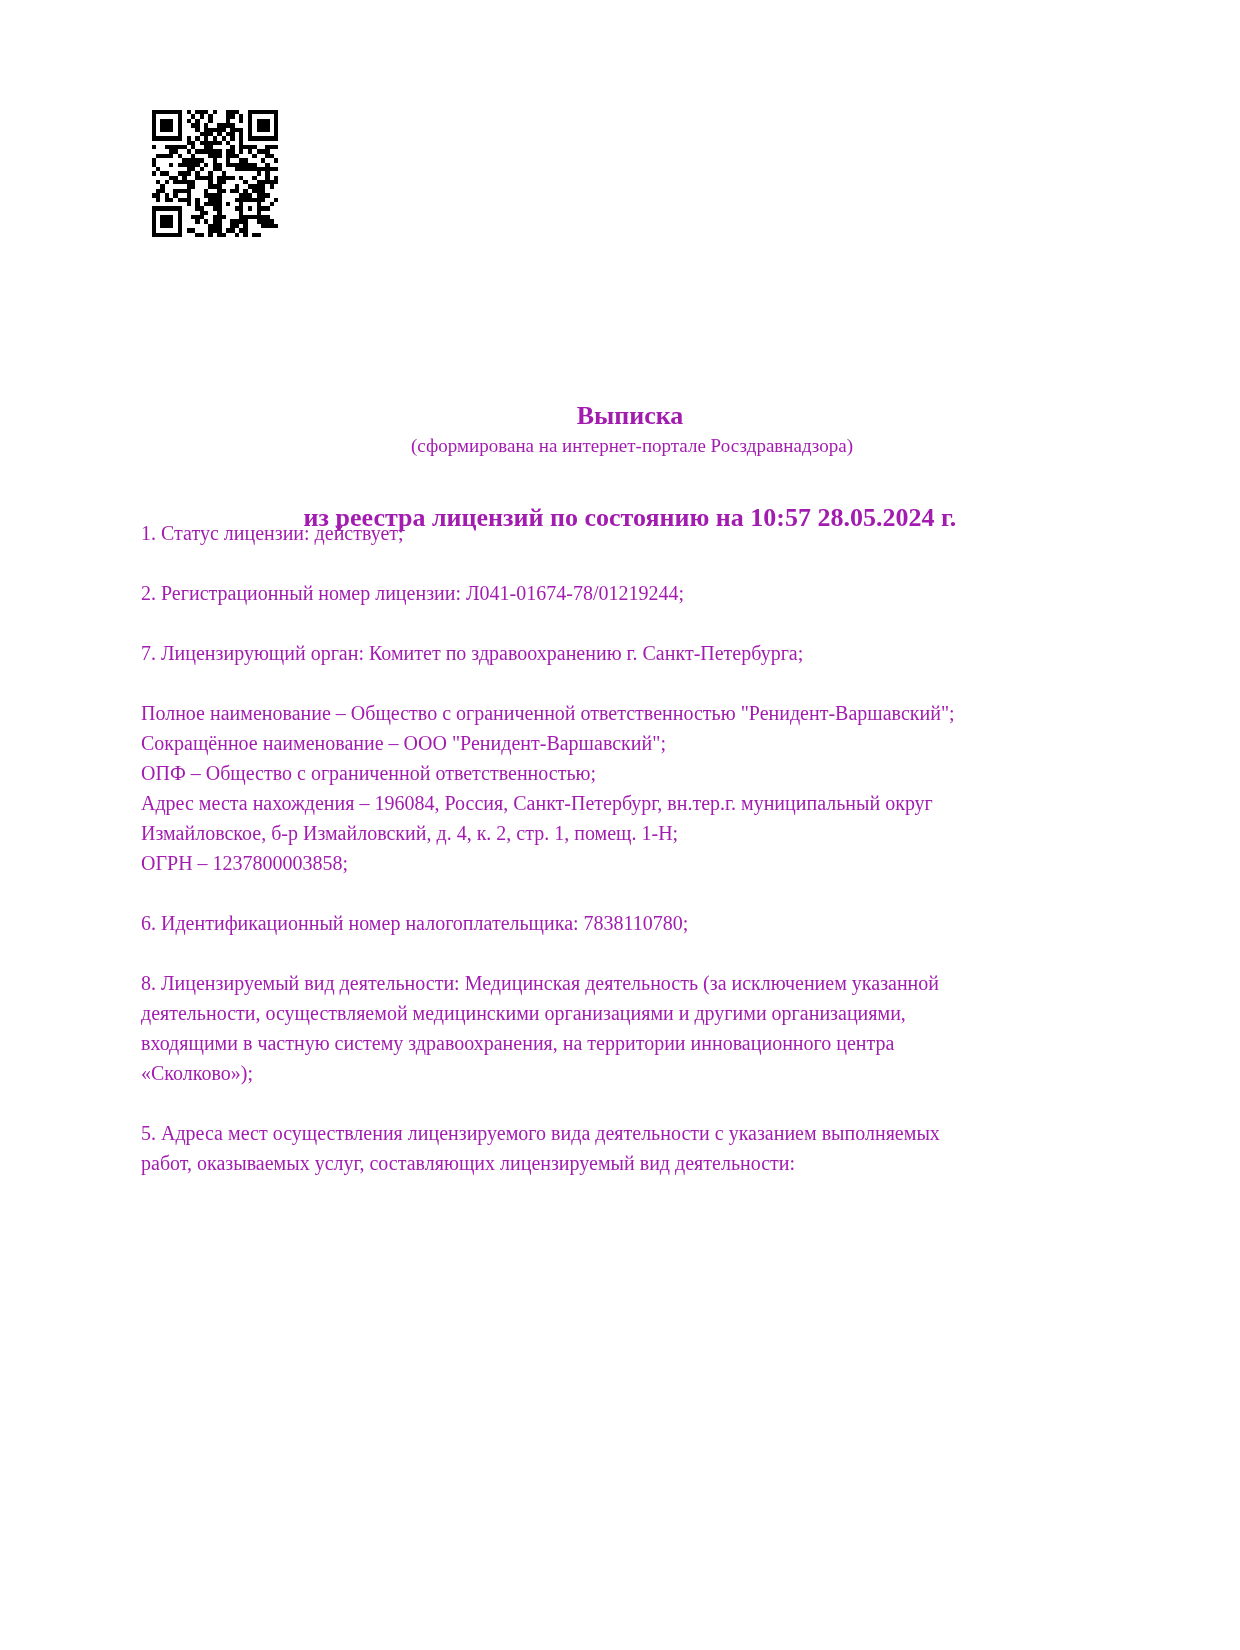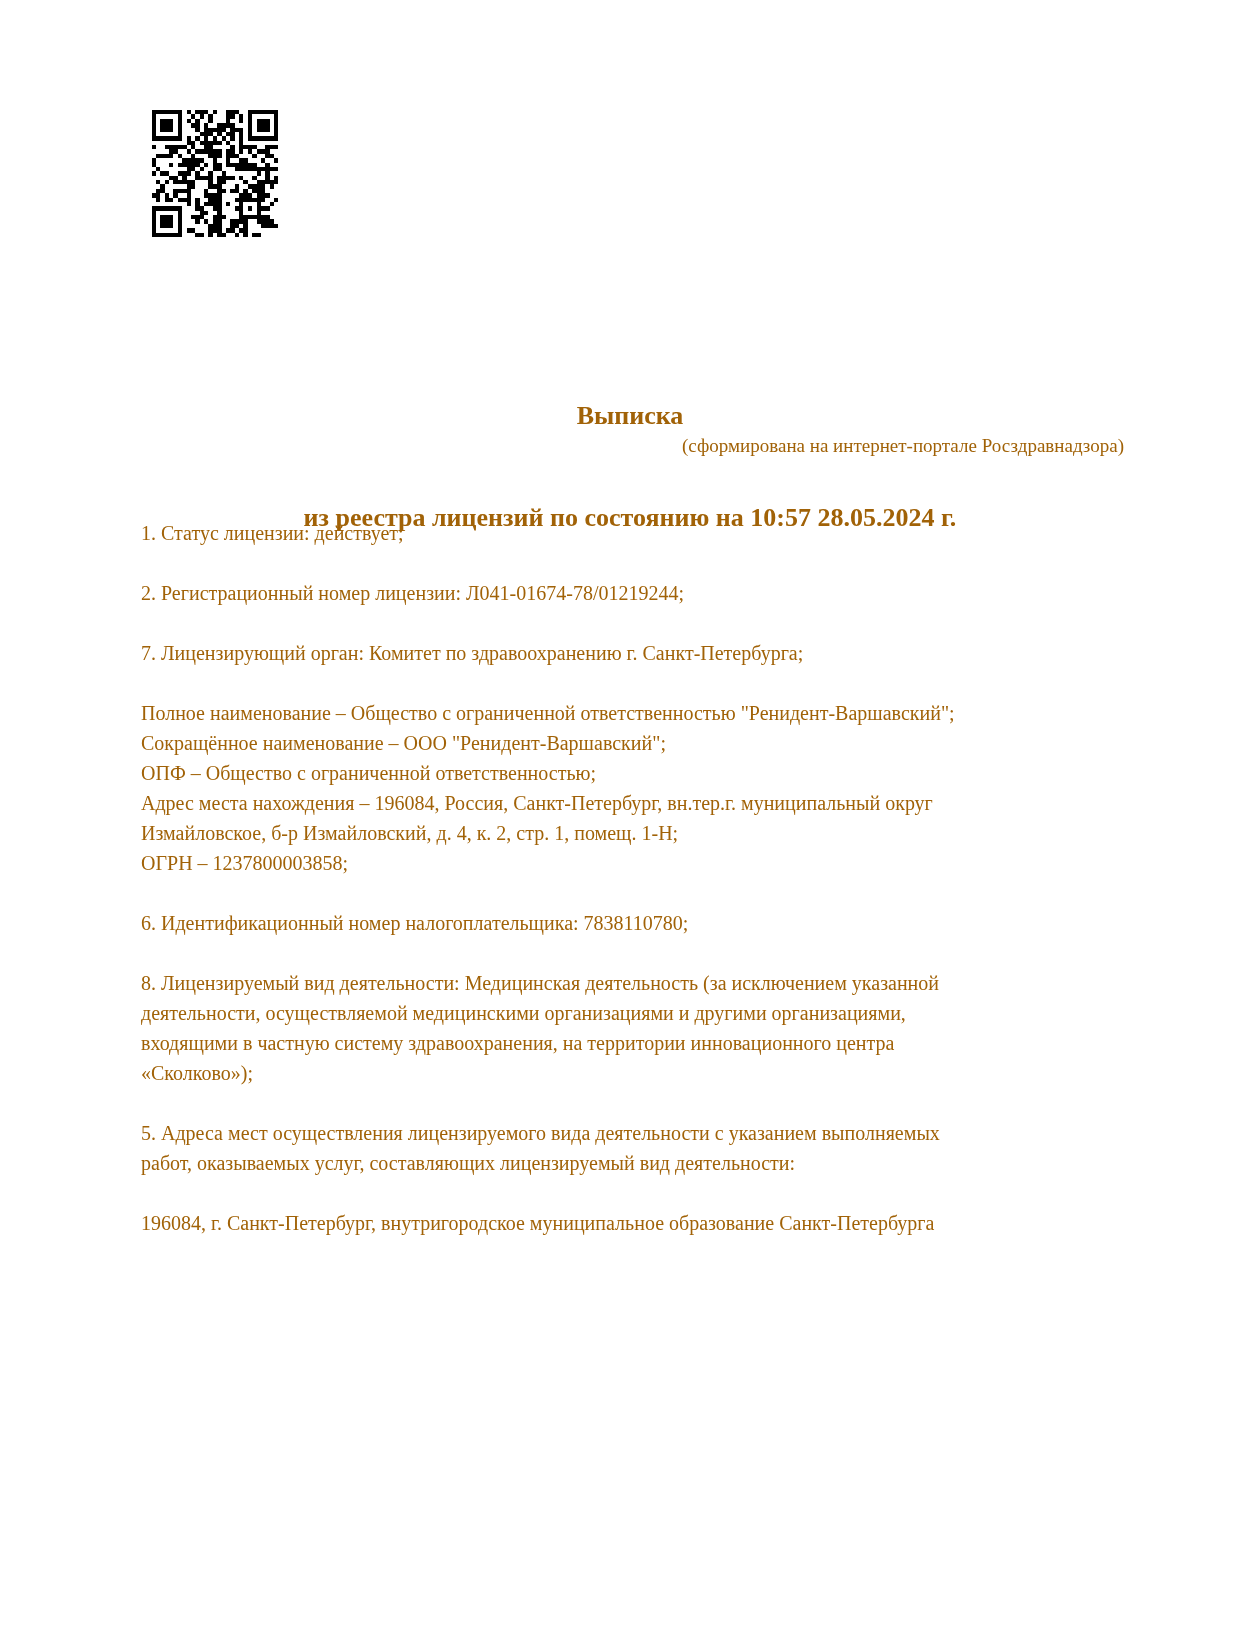--- a/index.html
+++ b/index.html
@@ -5,21 +5,21 @@
   html, body {
     margin: 0;
     padding: 0;
     background: #ffffff;
   }
   .page {
     position: relative;
     width: 1240px;
     height: 1460px;
     background: #ffffff;
-    color: #a16207;
+    color: #a21caf;
     font-family: "Liberation Serif", "DejaVu Serif", serif;
     overflow: hidden;
   }
   .qr {
     position: absolute;
     left: 151px;
     top: 110px;
     width: 128px;
     height: 127px;
   }
@@ -32,21 +32,21 @@
     font-weight: bold;
     font-size: 26px;
     line-height: 34px;
     white-space: pre;
   }
   .doc-subtitle {
     position: absolute;
     left: 140px;
     top: 434px;
     width: 984px;
-    text-align: right;
+    text-align: center;
     font-size: 19px;
     line-height: 24px;
     white-space: pre;
   }
   .doc-body {
     position: absolute;
     left: 141px;
     top: 518px;
     width: 1010px;
     font-size: 20px;
@@ -513,16 +513,15 @@
 Адрес места нахождения – 196084, Россия, Санкт-Петербург, вн.тер.г. муниципальный округ
 Измайловское, б-р Измайловский, д. 4, к. 2, стр. 1, помещ. 1-Н;
 ОГРН – 1237800003858;</p>
     <p>6. Идентификационный номер налогоплательщика: 7838110780;</p>
     <p>8. Лицензируемый вид деятельности: Медицинская деятельность (за исключением указанной
 деятельности, осуществляемой медицинскими организациями и другими организациями,
 входящими в частную систему здравоохранения, на территории инновационного центра
 «Сколково»);</p>
     <p>5. Адреса мест осуществления лицензируемого вида деятельности с указанием выполняемых
 работ, оказываемых услуг, составляющих лицензируемый вид деятельности:</p>
-    <p>196084, г. Санкт-Петербург, внутригородское муниципальное образование Санкт-Петербурга</p>
   </div>
 
 </div>
 
 </body></html>

